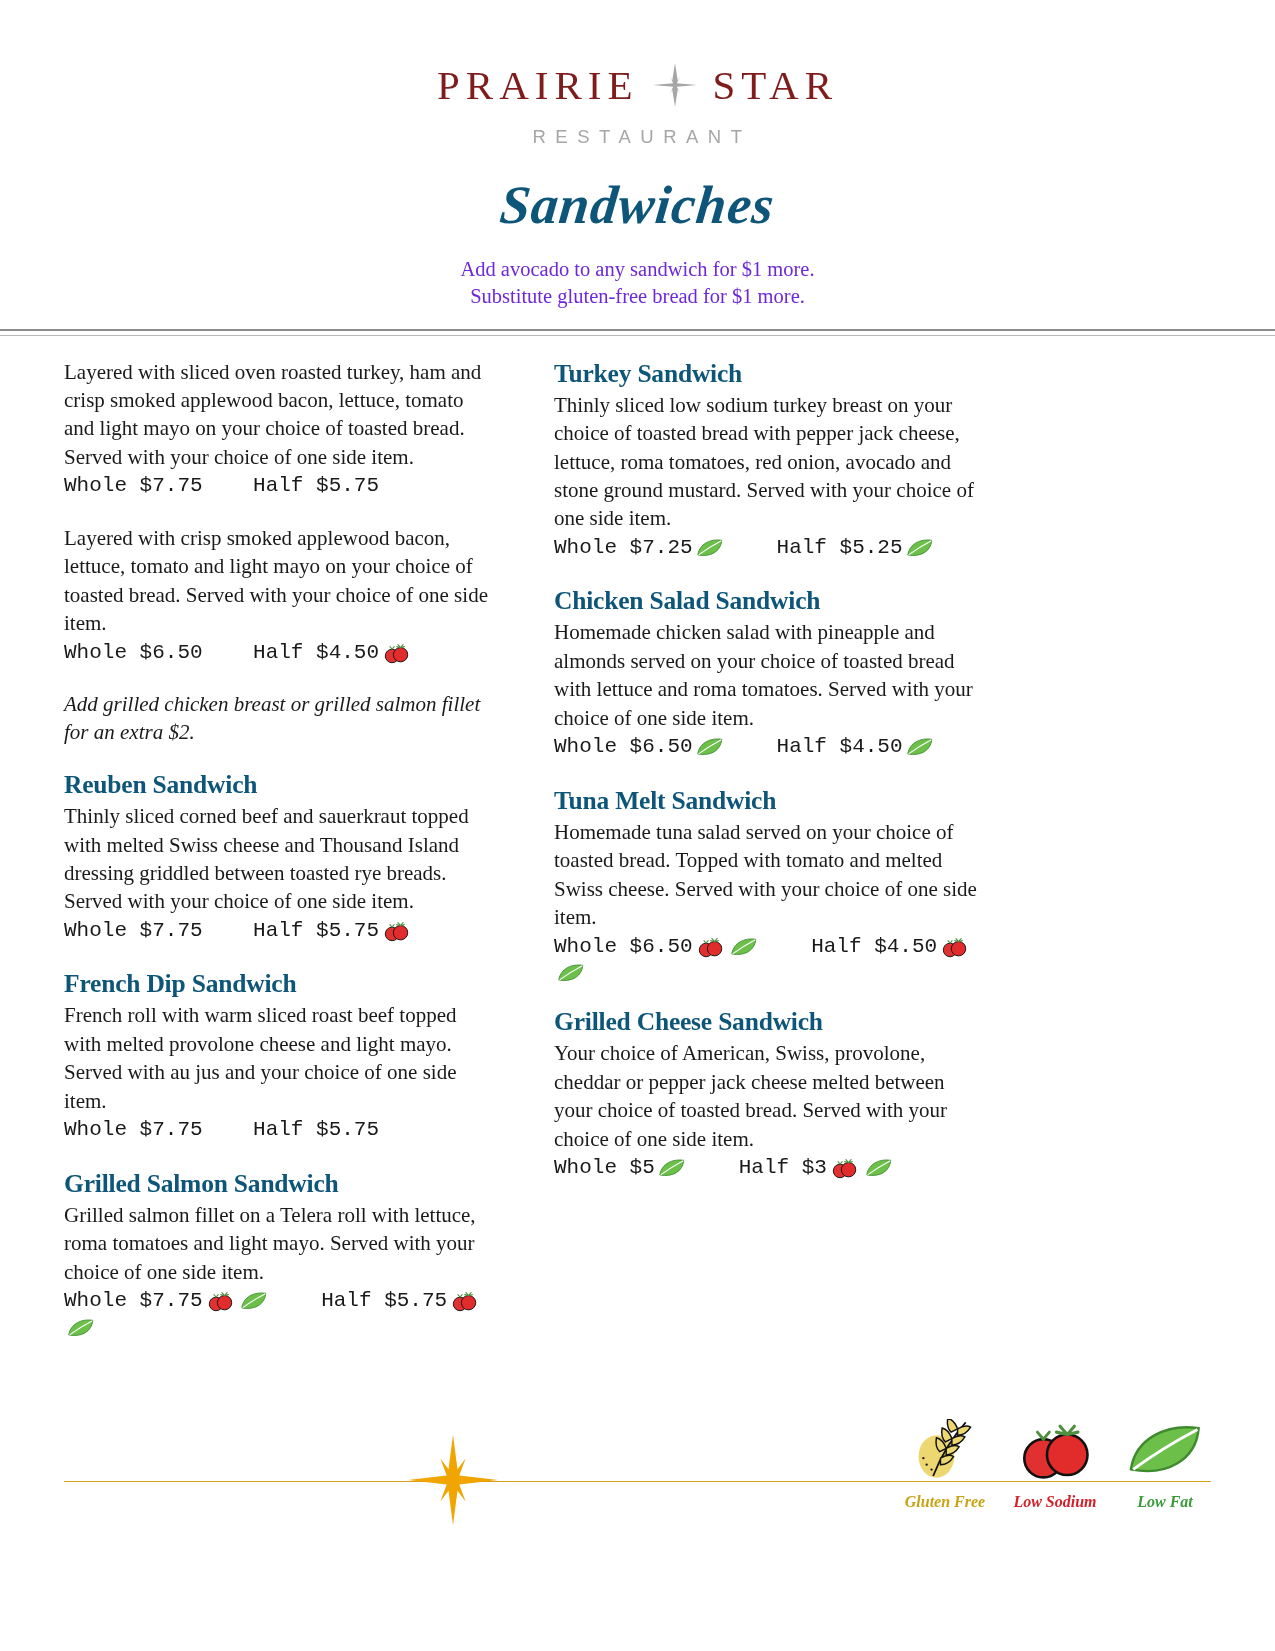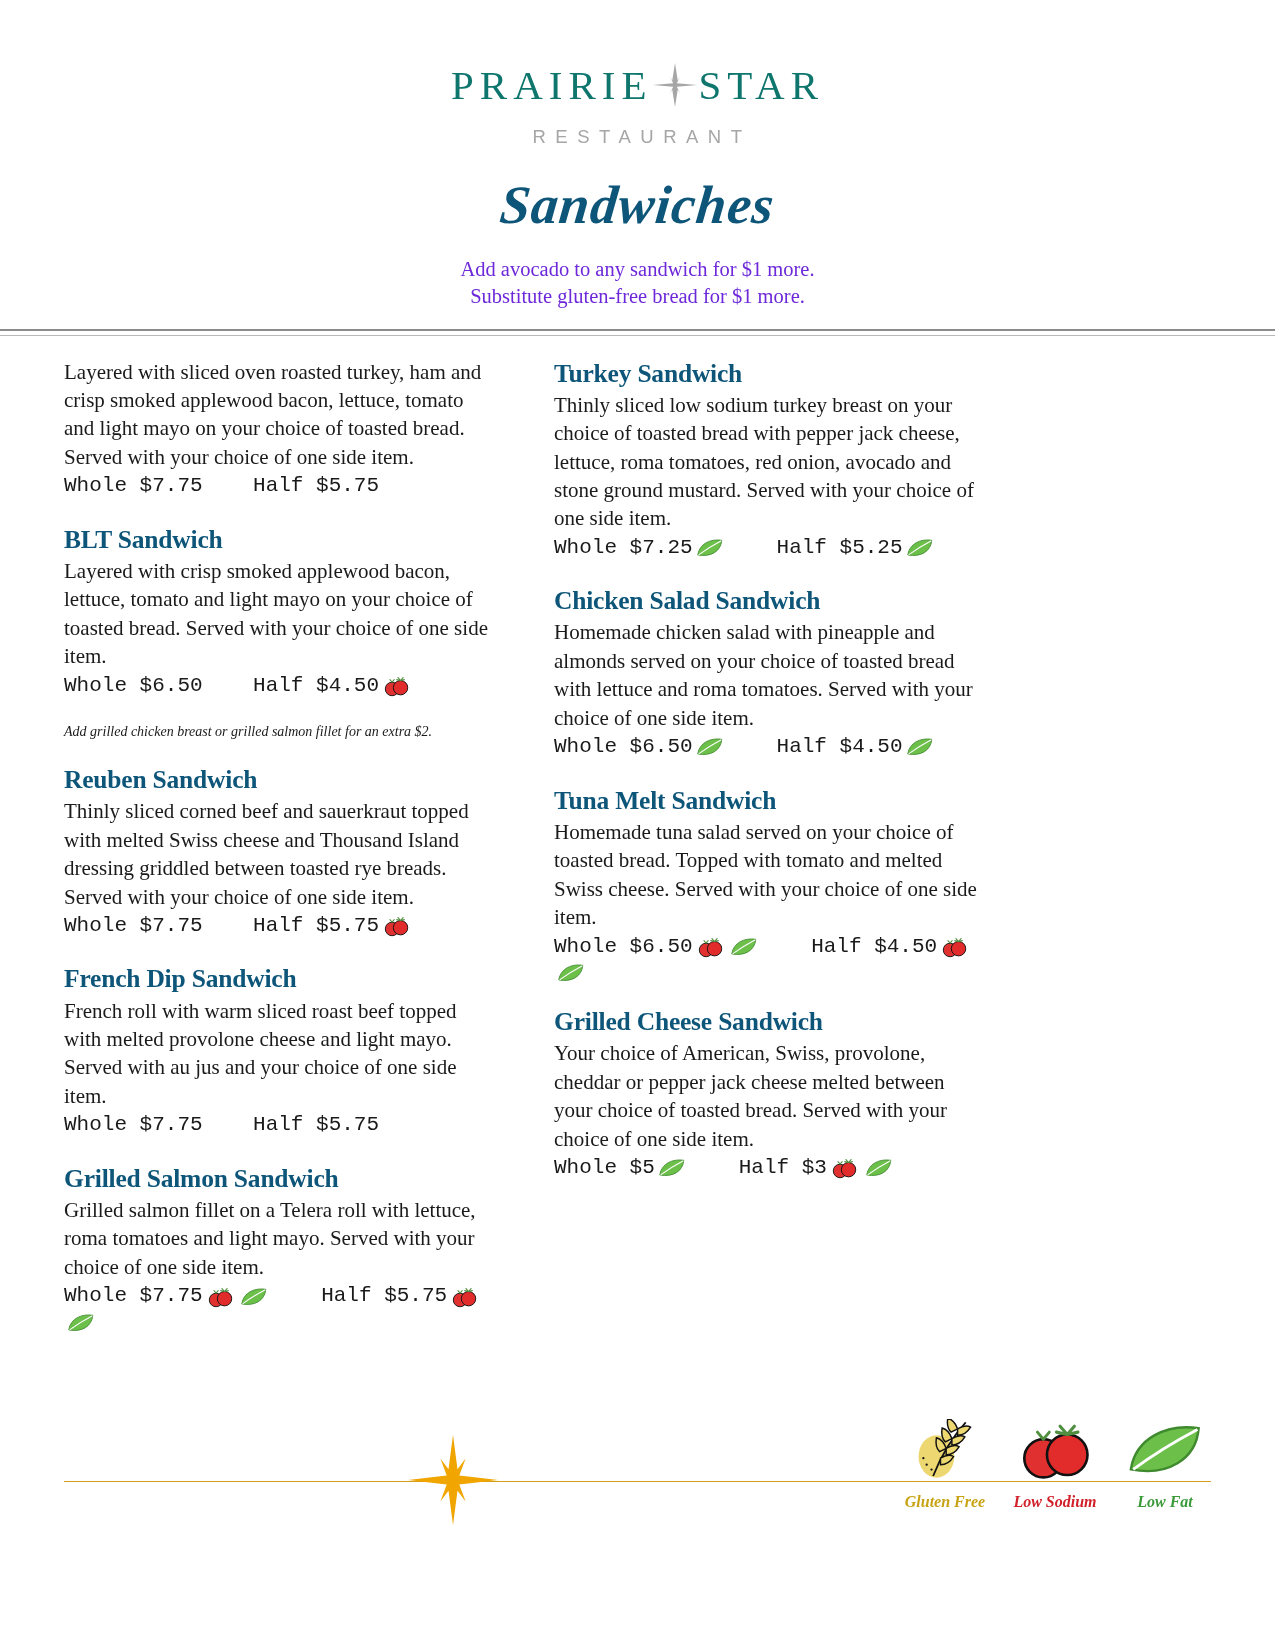--- a/index.html
+++ b/index.html
@@ -13,27 +13,27 @@
   }
 
   
   .header { padding-top:62px; text-align:center; }
 
   .logo-wrap { display:inline-block; text-align:center; }
   .logo-main {
     font-family:"Liberation Serif", serif;
     font-size:41px;
     letter-spacing:6px;
-    color:#0f766e;
+    color:#7f1d1d;
     line-height:1;
     white-space:nowrap;
     display:flex;
     align-items:center;
     justify-content:center;
-    gap:0;
+    gap:14px;
   }
   .logo-star { display:inline-block; width:46px; height:46px; position:relative; }
   .logo-sub {
     font-family:"Liberation Sans", sans-serif;
     font-size:18.5px;
     letter-spacing:9.5px;
     color:#a6a6a6;
     margin-top:18px;
     padding-left:9px;
   }
@@ -91,21 +91,21 @@
     line-height:1.45;
     color:#1a1a1a;
     display:flex;
     align-items:center;
     flex-wrap:wrap;
     white-space:pre;
     font-family:Liberation Mono, monospace;
   }
   .note-italic {
     font-style:italic;
-    font-size:14px;
+    font-size:21px;
     line-height:1.355;
     margin-bottom:22px;
   }
 
   
   .dicon { display:inline-block; vertical-align:-4px; margin:0 3px; flex:none; }
   .dicon svg { display:block; }
 
   
   .footer {
@@ -180,21 +180,20 @@
   <div class="rule-thin"></div>
 </div>
 
 <div class="columns">
   <div class="col left" id="col-left">
       <div class="item">
         <div class="item-desc">Layered with sliced oven roasted turkey, ham and crisp smoked applewood bacon, lettuce, tomato and light mayo on your choice of toasted bread. Served with your choice of one side item.</div>
         <div class="price-line"><span>Whole $7.75</span><span>    </span><span>Half $5.75</span></div>
       </div>
       <div class="item">
-        <div class="item-name">BLT Sandwich</div>
         <div class="item-desc">Layered with crisp smoked applewood bacon, lettuce, tomato and light mayo on your choice of toasted bread. Served with your choice of one side item.</div>
         <div class="price-line"><span>Whole $6.50</span><span>    </span><span>Half $4.50</span><span class="dicon"><svg viewBox="0 0 64 52" width="28.6" height="22">
               <circle cx="22" cy="33" r="16" fill="#e03030" stroke="#111" stroke-width="2.2"></circle>
               <circle cx="42" cy="30" r="17" fill="#e22b2b" stroke="#111" stroke-width="2.2"></circle>
               <path d="M42 13 L36 6 M42 13 L48 6 M42 13 L33 11 M42 13 L51 11" stroke="#4f8f3f" stroke-width="2.6" fill="none" stroke-linecap="round"></path>
               <path d="M22 17 L17 11 M22 17 L27 11" stroke="#4f8f3f" stroke-width="2.4" fill="none" stroke-linecap="round"></path>
             </svg></span></div>
       </div>
       <div class="note-italic">Add grilled chicken breast or grilled salmon fillet for an extra $2.</div>
       <div class="item">

